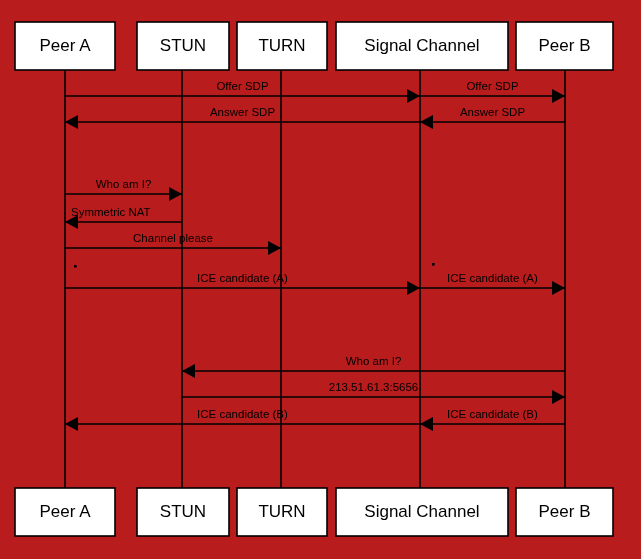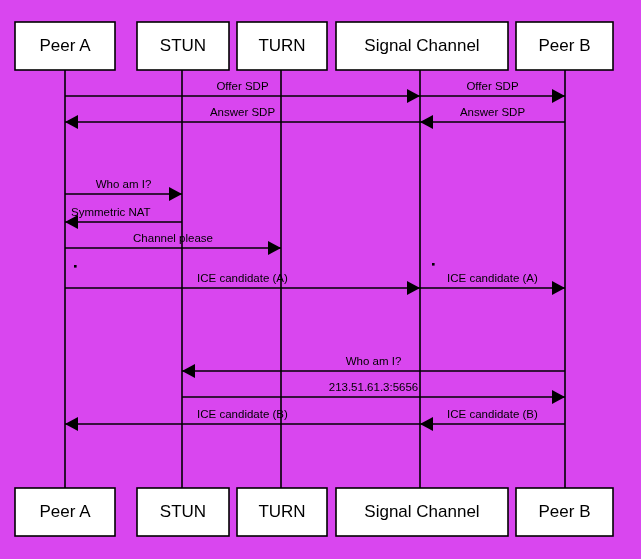--- a/index.html
+++ b/index.html
@@ -8,21 +8,21 @@
     background: #ffffff;
   }
   body {
     font-family: "Liberation Sans", sans-serif;
     color: #000000;
   }
   #diagram-root {
     position: relative;
     width: 641px;
     height: 559px;
-    background: #d946ef;
+    background: #b91c1c;
     overflow: hidden;
   }
   #seq-svg {
     position: absolute;
     left: 0;
     top: 0;
   }
   .lifeline-box-label {
     font-size: 17px;
     fill: #000000;

